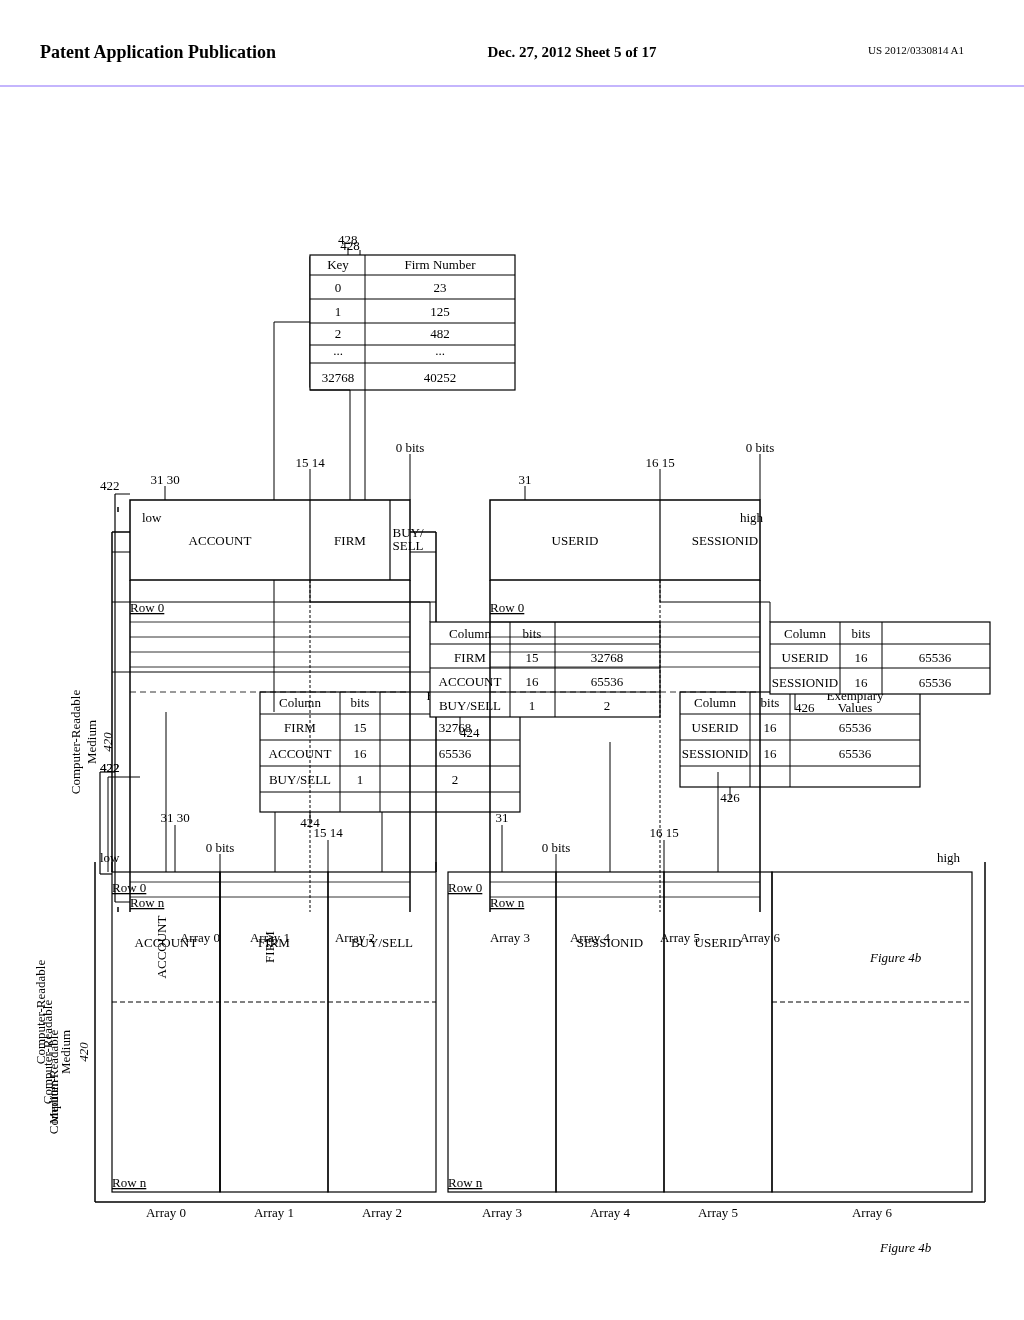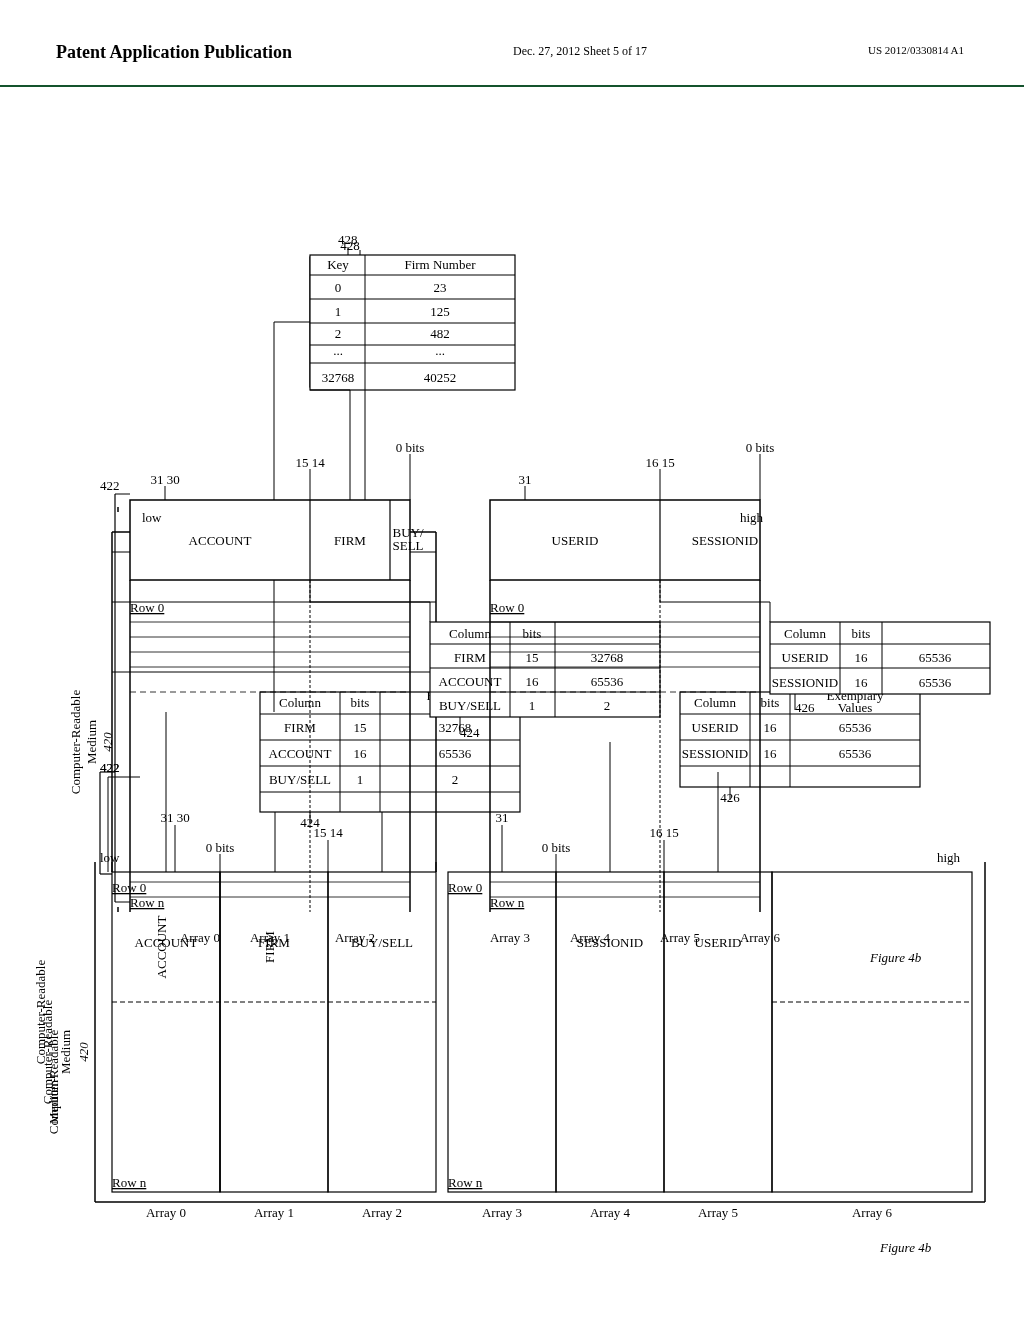--- a/index.html
+++ b/index.html
@@ -8,32 +8,33 @@
       font-family: 'Times New Roman', Times, serif;
       width: 1024px;
       height: 1320px;
       overflow: hidden;
       position: relative;
     }
     .header {
       display: flex;
       justify-content: space-between;
       align-items: flex-start;
-      padding: 40px 60px 20px 56px;
-      border-bottom: 2px solid #14532d;
+      padding: 40px 60px 20px 40px;
+      border-bottom: 2px solid #c4b5fd;
     }
     .header-left {
       font-weight: bold;
       font-size: 18px;
       line-height: 1.4;
     }
     .header-center {
-      font-size: 12px;
+      font-size: 15px;
       text-align: left;
       padding-top: 4px;
+      font-weight: bold;
     }
     .header-right {
       font-size: 11px;
       text-align: right;
       padding-top: 4px;
     }
     .diagram-area {
       position: relative;
       width: 100%;
       height: 1230px;

